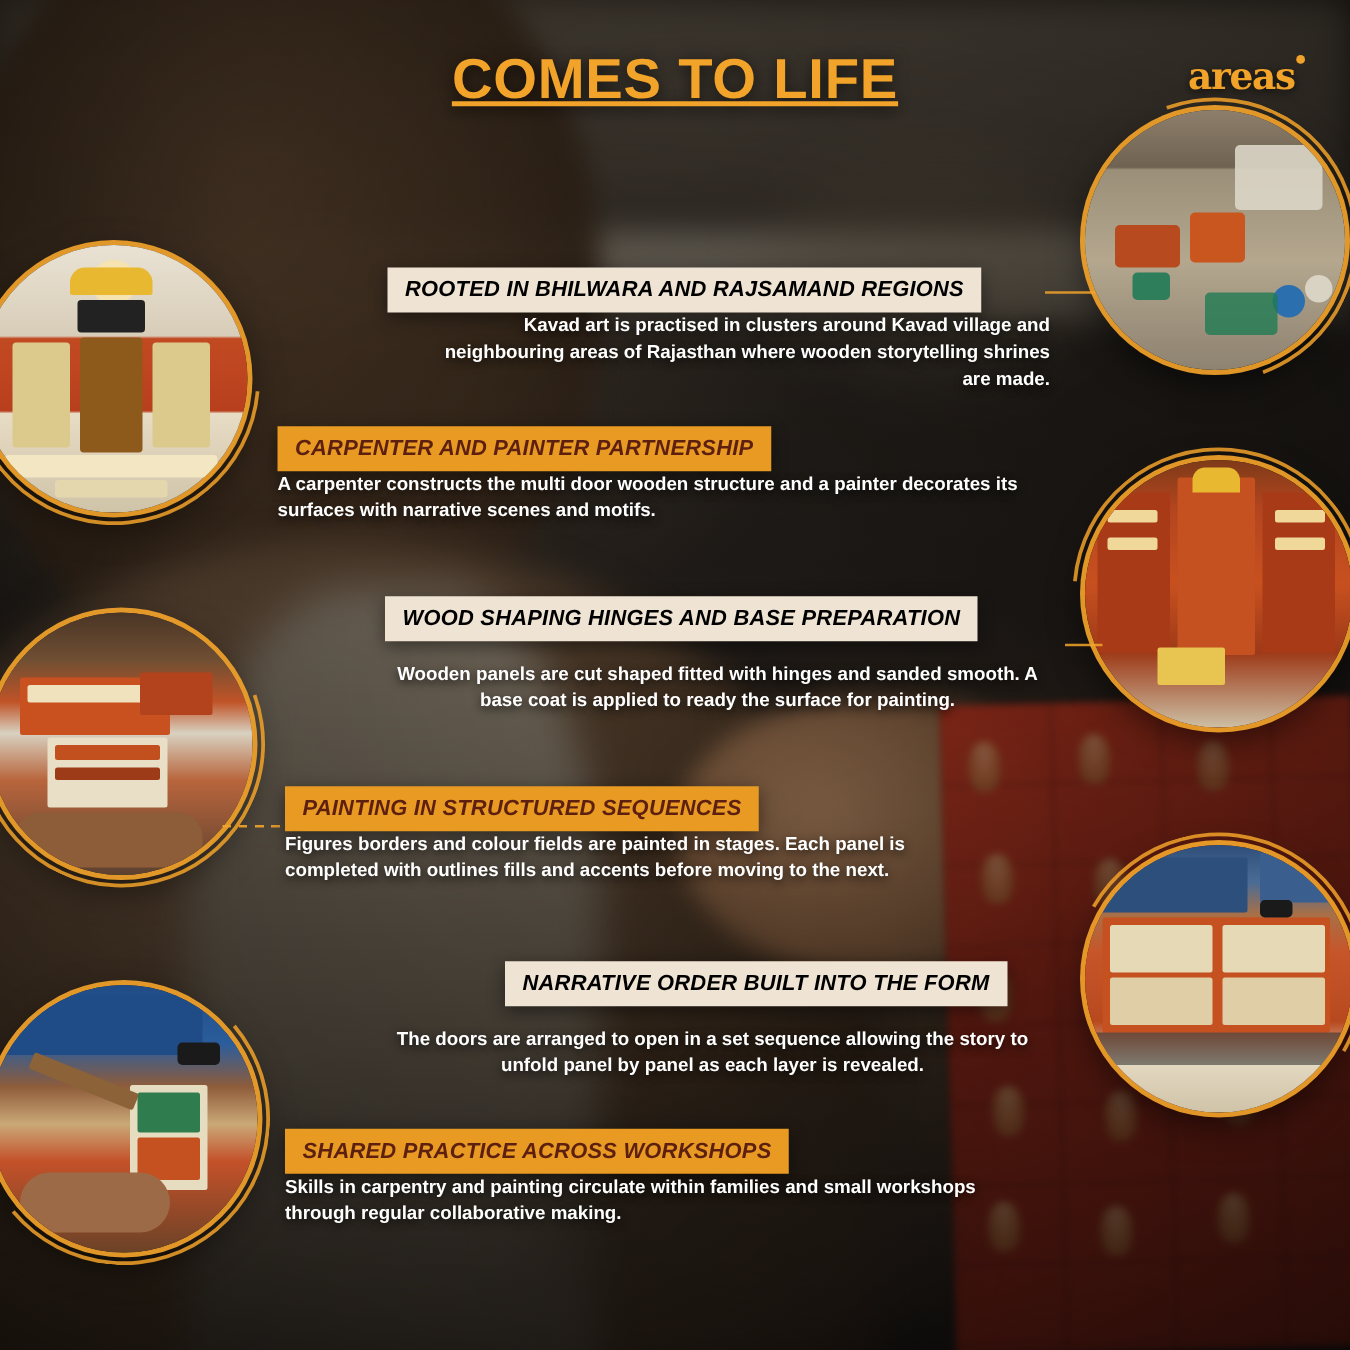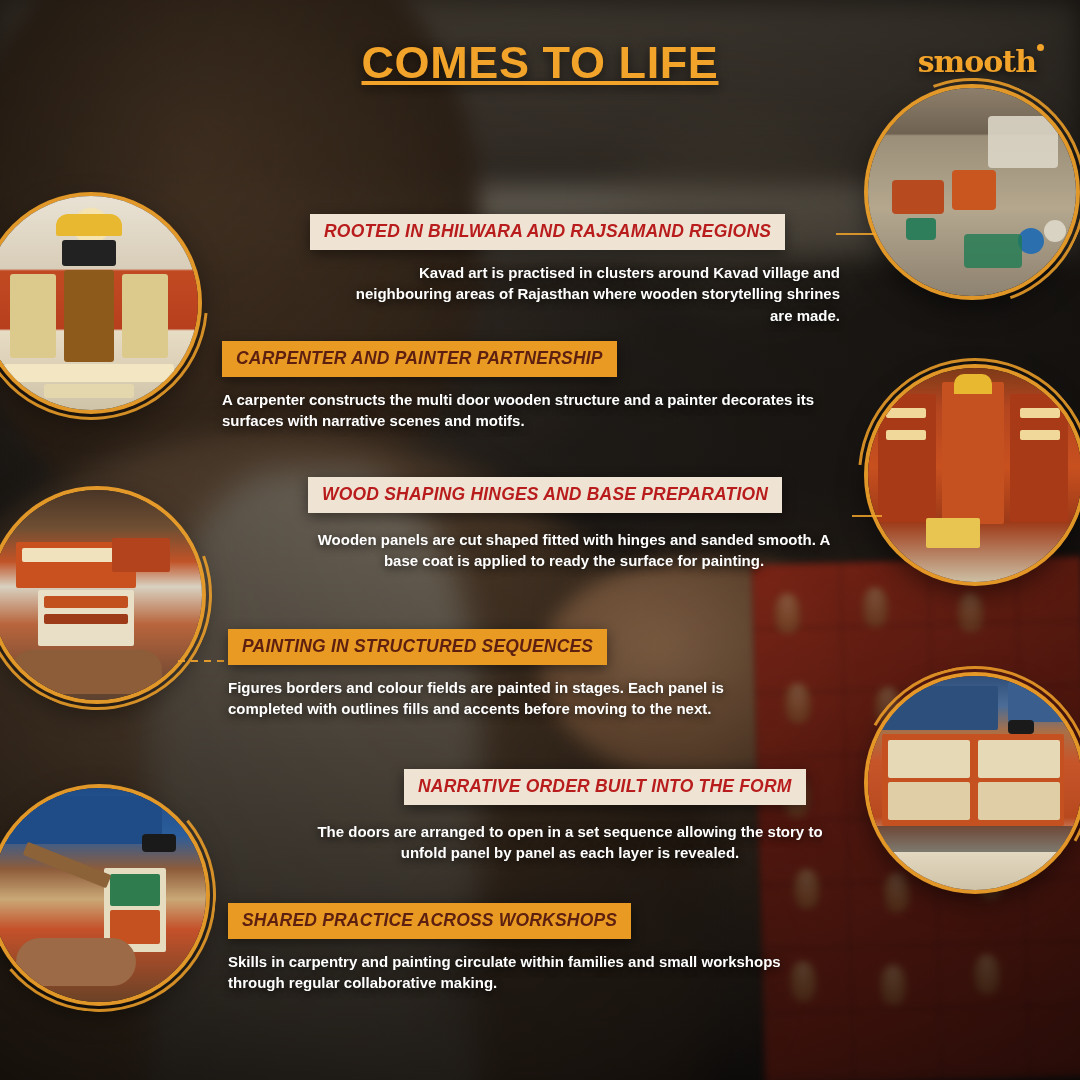--- a/index.html
+++ b/index.html
@@ -189,24 +189,24 @@
   .badge {
     display: inline-block;
     padding: 7px 14px 8px 14px;
     font-size: 17.5px;
     font-weight: bold;
     font-style: italic;
     letter-spacing: .2px;
     white-space: nowrap;
     box-shadow: 0 4px 14px rgba(0,0,0,.45);
   }
-  .badge.cream { background: #efe4d3; color: #b91c1c; }
+  .badge.cream { background: #efe4d3; color: #000000; }
   .badge.amber { background: #e89a23; color: #5d1f10; }
   .desc {
-    margin-top: 12px;
+    margin-top: 0;
     color: #ffffff;
     font-size: 15px;
     font-weight: bold;
     line-height: 1.42;
     text-shadow: 0 2px 8px rgba(0,0,0,.75);
     max-width: 620px;
   }
   .desc.right { text-align: right; }
   .desc.left { text-align: left; }
   .desc.center { text-align: center; }
@@ -255,21 +255,21 @@
     <div class="bg-blob" style="left:620px;top:120px;width:260px;height:180px;background:#6c5f4c;opacity:.35"></div>
     <div class="bg-blob" style="left:430px;top:880px;width:320px;height:200px;background:#3a2f25;opacity:.5"></div>
     <div class="bg-dark-vignette"></div>
   </div>
 
   <h1 id="title">
     <span class="l2">COMES TO LIFE</span>
   </h1>
 
   <div id="brand">
-    <span>smooth</span><span class="dot"></span>
+    <span>areas</span><span class="dot"></span>
   </div>
 
   <div class="photo" style="left:868px;top:88px;width:208px;height:208px;">
     <div class="inner sc-workshop-floor">
       <div class="bits">
         <i style="left:24px;top:92px;width:52px;height:34px;background:#b84a1f"></i>
         <i style="left:84px;top:82px;width:44px;height:40px;background:#c9551f"></i>
         <i style="left:38px;top:130px;width:30px;height:22px;background:#2e7d5b"></i>
         <i style="left:150px;top:140px;width:26px;height:26px;border-radius:50%;background:#2c6fae"></i>
         <i style="left:176px;top:132px;width:22px;height:22px;border-radius:50%;background:#d9d3c4"></i>

